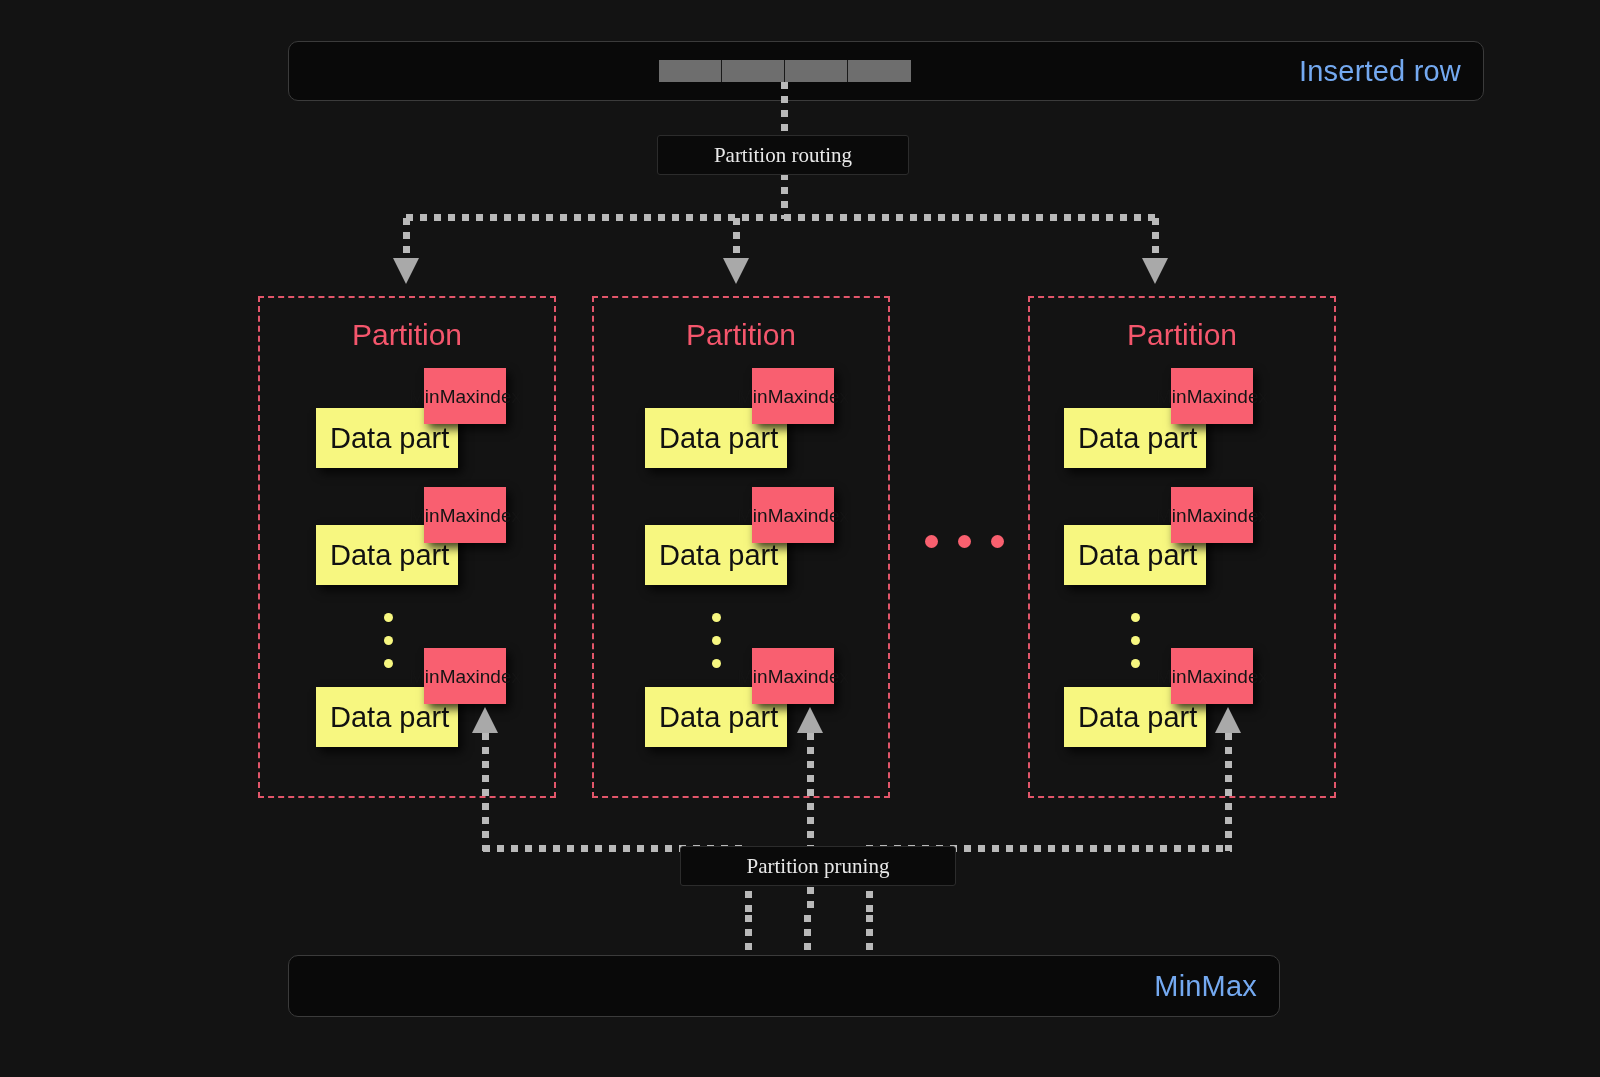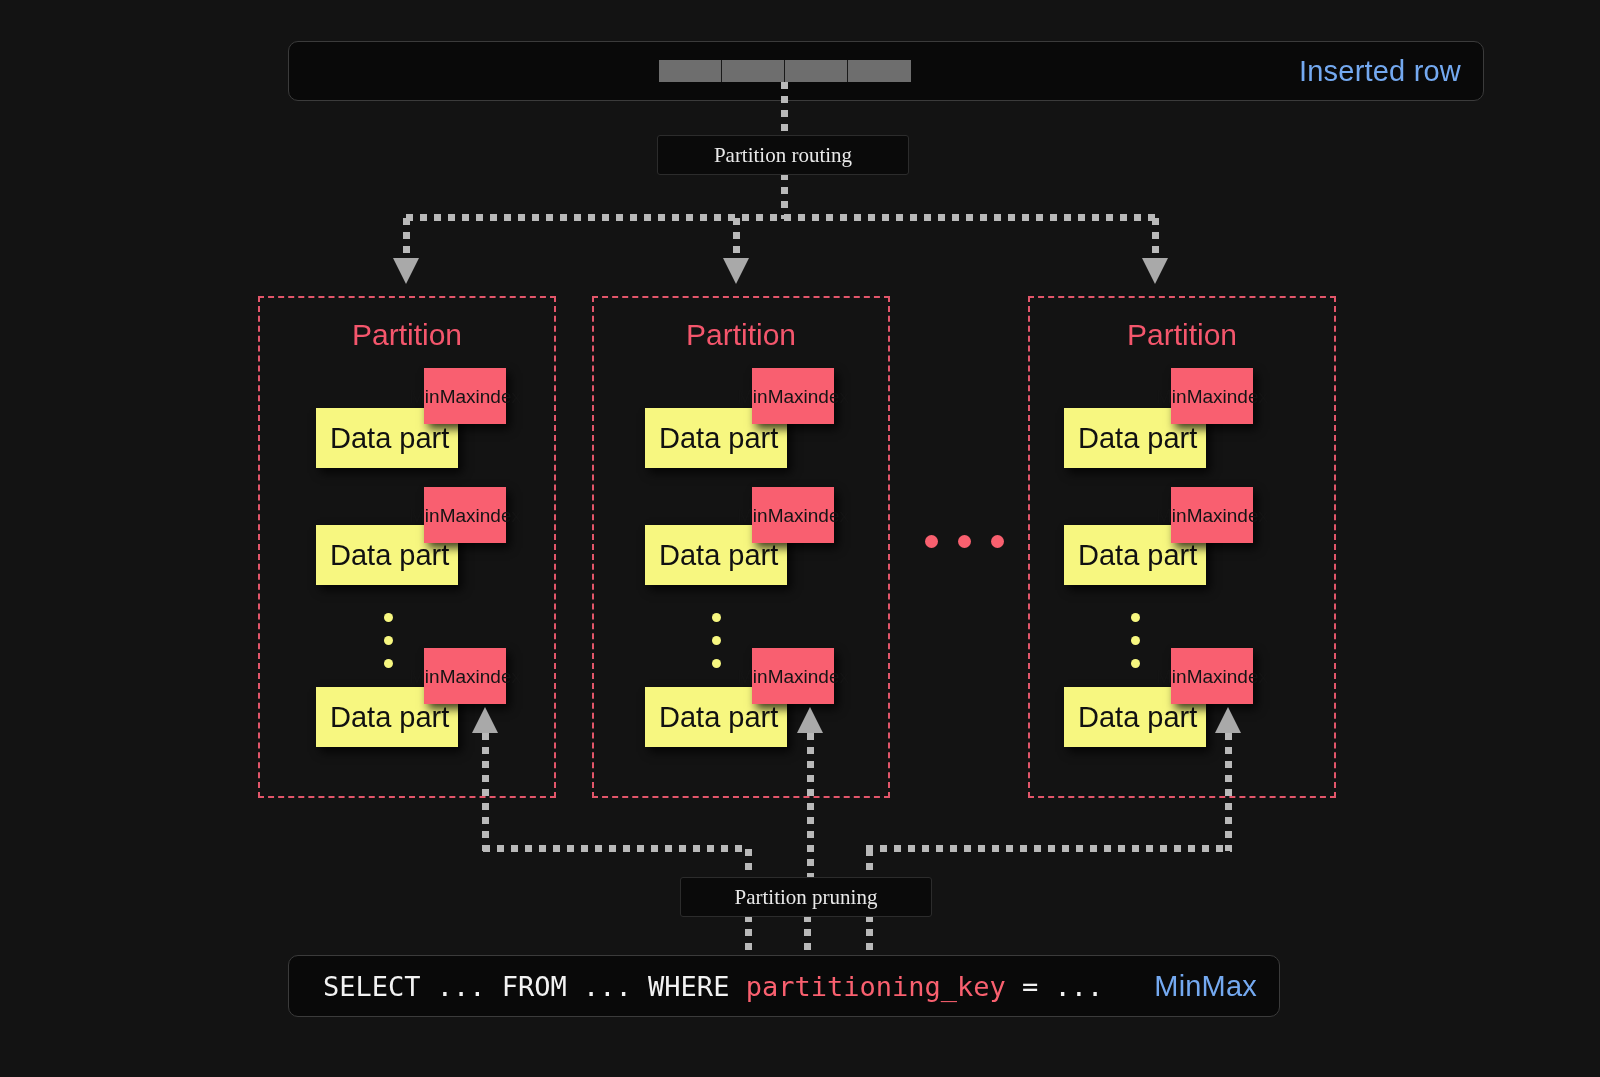--- a/index.html
+++ b/index.html
@@ -321,26 +321,25 @@
 
   <div class="arrow-up" style="left:1215px; top:707px;"></div>
   <div class="dot-v" style="left:1225px; top:733px; height:118px;"></div>
 
   <div class="dot-h" style="left:483px; top:845px; width:266px;"></div>
   <div class="dot-h" style="left:866px; top:845px; width:366px;"></div>
 
   <div class="dot-v" style="left:745px; top:849px; height:64px;"></div>
   <div class="dot-v" style="left:866px; top:849px; height:64px;"></div>
 
-  <div class="pill" style="left:680px; top:877px; width:252px; height:40px;">
+  <div class="pill" style="left:680px; top:846px; width:276px; height:40px;">
     <span>Partition pruning</span>
   </div>
 
   <div class="dot-v" style="left:745px; top:915px; height:42px;"></div>
   <div class="dot-v" style="left:804px; top:915px; height:42px;"></div>
   <div class="dot-v" style="left:866px; top:915px; height:42px;"></div>
 
   <div class="bar" style="left:288px; top:955px; width:992px; height:62px;">
-    <div class="code"><span>SELECT ... FROM ... WHERE </span><span class="key">partitioning_key</span><span> = ...</span></div>
     <div class="bar-label right blue">MinMax</div>
   </div>
 
 </div>
 
 </body></html>

